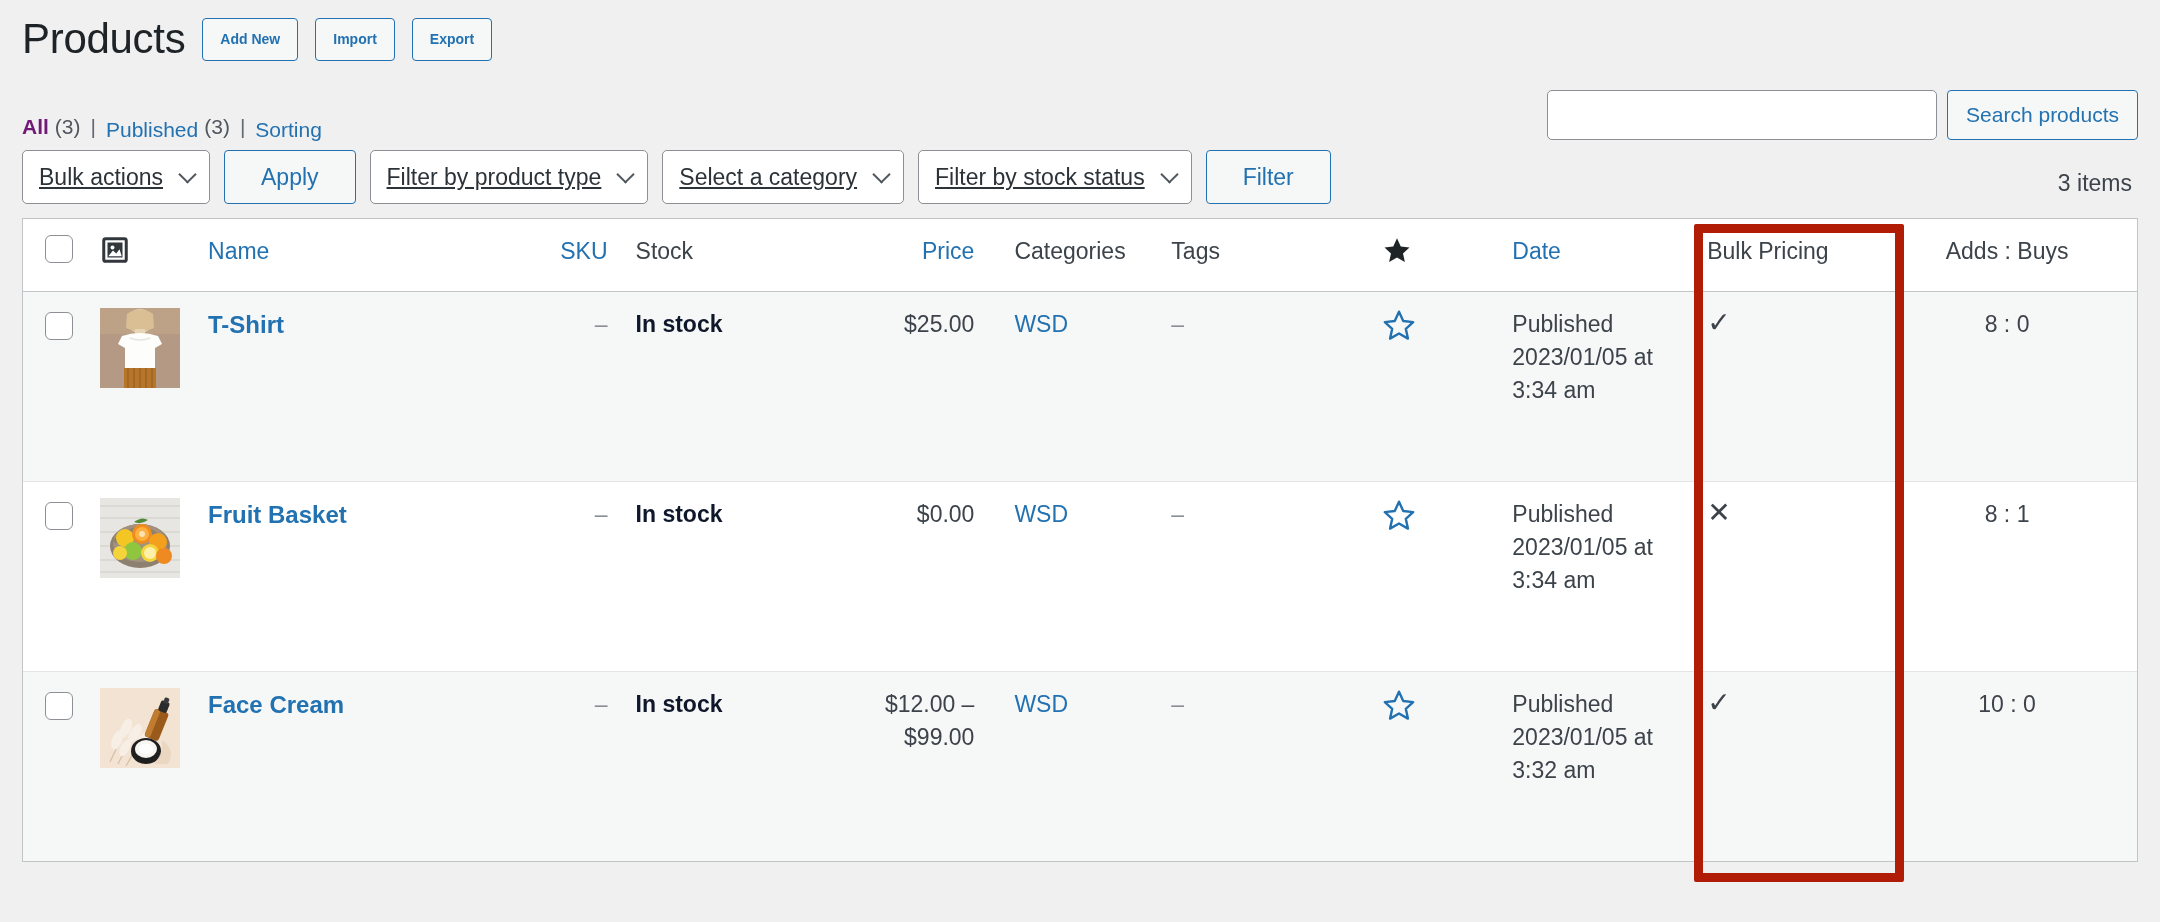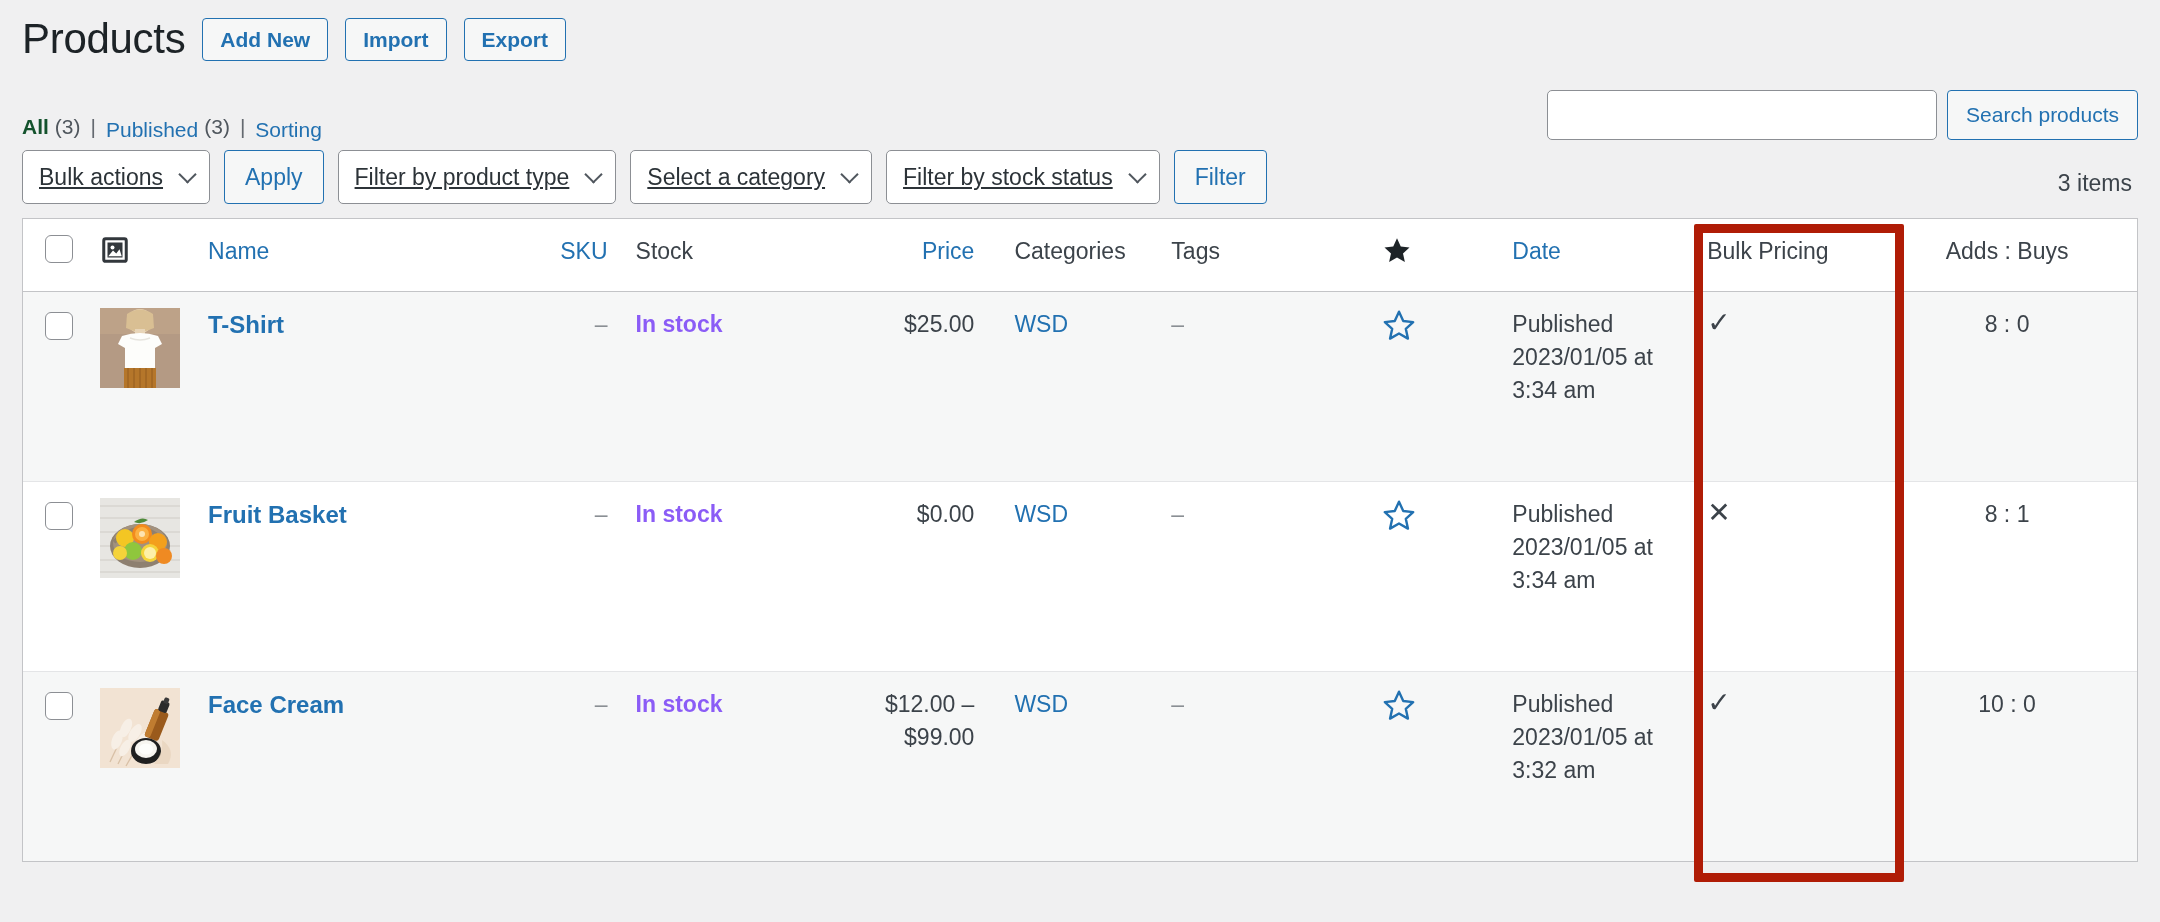--- a/index.html
+++ b/index.html
@@ -32,21 +32,21 @@
     line-height: 1.2;
     margin: 0;
     letter-spacing: -0.3px;
   }
   .page-btn {
     display: inline-flex;
     align-items: center;
     justify-content: center;
     height: 43px;
     padding: 0 17px;
-    font-size: 21px;
+    font-size: 14px;
     font-weight: 600;
     color: #2271b1;
     background: #f6f7f7;
     border: 1.5px solid #2271b1;
     border-radius: 4px;
     cursor: pointer;
     font-family: inherit;
     line-height: 1;
     white-space: nowrap;
   }
@@ -61,21 +61,21 @@
   }
   .subsubsub {
     font-size: 21px;
     color: #3c434a;
     display: flex;
     align-items: center;
     gap: 0;
     padding-top: 22px;
     white-space: nowrap;
   }
-  .subsubsub .cur { font-weight: 600; color: #14532d; }
+  .subsubsub .cur { font-weight: 600; color: #701a75; }
   .subsubsub a { color: #2271b1; text-decoration: none; margin-top: 6px; }
   .subsubsub .cnt { color: #50575e; margin-left: 6px; }
   .subsubsub .sep { color: #646970; margin: 0 10px; }
 
   .search-box {
     display: flex;
     align-items: center;
     gap: 10px;
   }
   .search-input {
@@ -129,21 +129,21 @@
     position: absolute;
     right: 15px;
     top: 50%;
     width: 13px; height: 13px;
     border-right: 2.6px solid #50575e;
     border-bottom: 2.6px solid #50575e;
     transform: translateY(-70%) rotate(45deg);
   }
   .btn-secondary {
     height: 54px;
-    padding: 0 20px;
+    padding: 0 36px;
     font-size: 23px;
     color: #2271b1;
     background: #f6f7f7;
     border: 1.5px solid #2271b1;
     border-radius: 4px;
     cursor: pointer;
     font-family: inherit;
     white-space: nowrap;
   }
   .items-count {
@@ -233,21 +233,21 @@
   }
   .thumb svg { display: block; width: 80px; height: 80px; }
 
   .row-title {
     color: #2271b1;
     font-weight: 700;
     font-size: 24px;
     text-decoration: none;
     cursor: pointer;
   }
-  .instock { color: #8b5cf6; font-weight: 700; }
+  .instock { color: #0f172a; font-weight: 700; }
   .dash { color: #8a8f94; }
   .cat-link { color: #2271b1; text-decoration: none; cursor: pointer; }
   .date-cell { color: #50575e; }
   .price-cell { color: #3c434a; }
 
   .star-outline { display: inline-block; width: 34px; height: 34px; }
   .mark { font-size: 28px; color: #3c434a; line-height: 1; }
 
   
   .annotation-box {

